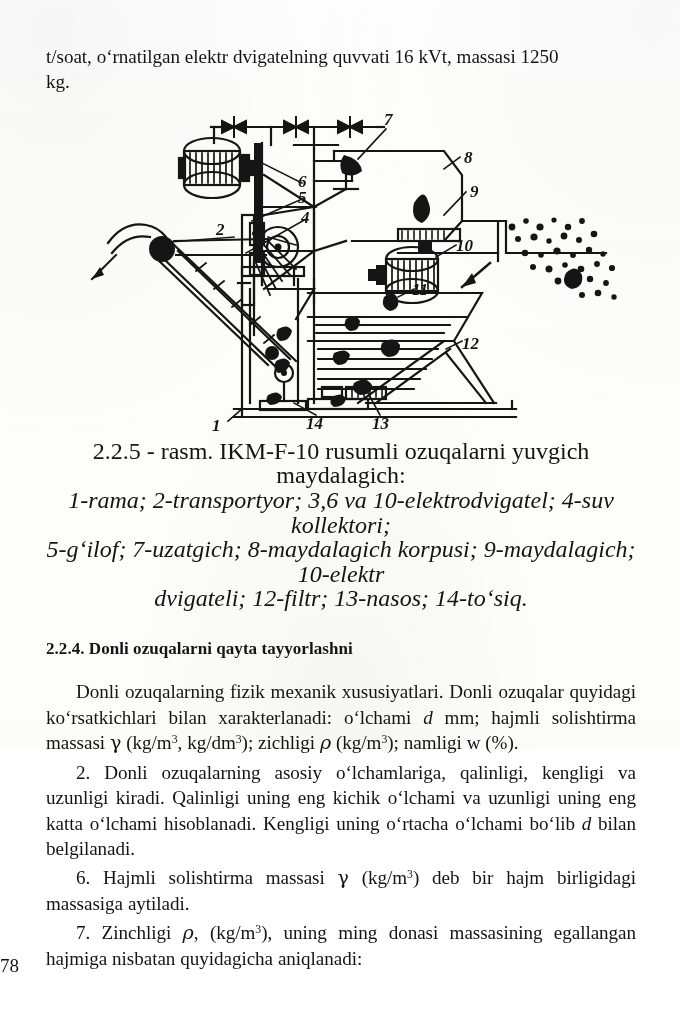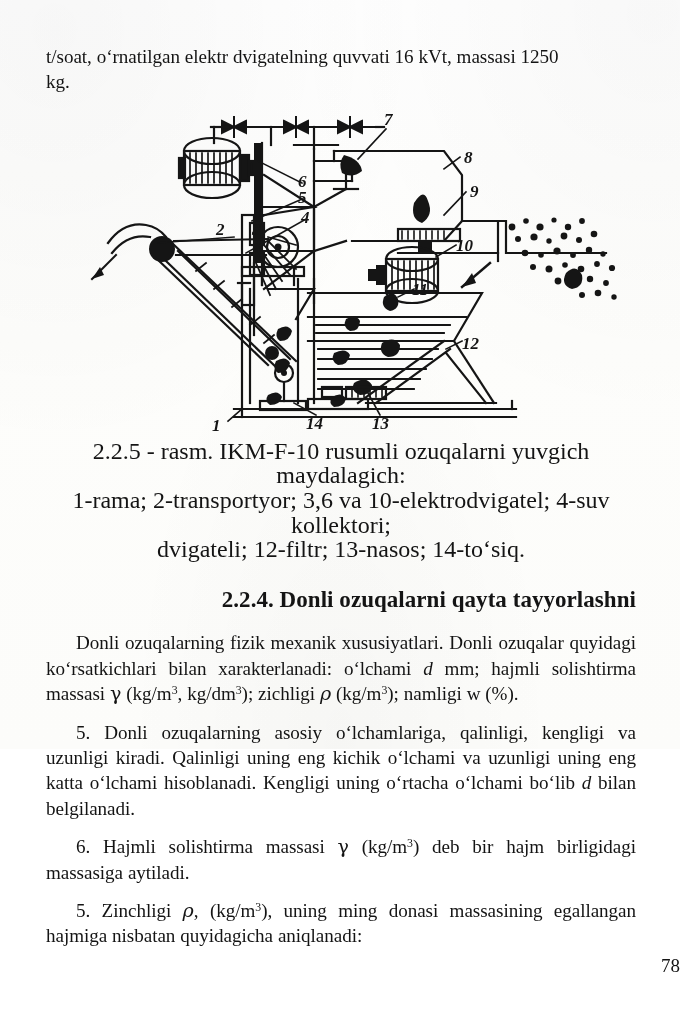--- a/index.html
+++ b/index.html
@@ -68,42 +68,42 @@
   .figure svg { display: block; position: absolute; left: 0; top: 0; }
 
   
   .caption {
     margin: 6px 0 0 0;
     text-align: center;
     font-size: 24px;
     line-height: 24.6px;
   }
   .caption .cap-title { font-style: normal; }
-  .caption .cap-legend { }
+  .caption .cap-legend { font-style: italic; }
 
   
   h2.section {
     margin: 26px 0 18px 0;
-    text-align: right;
-    font-size: 23px;
+    text-align: left;
+    font-size: 17px;
     line-height: 24.5px;
     font-weight: bold;
     letter-spacing: 0.05px;
   }
   h2.section .ln { display: block; }
 
-  .para-stack > p.body { margin-top: 13px; }
+  .para-stack > p.body { margin-top: 4px; }
 
   
   .folio {
     position: absolute;
     left: 0;
     right: 0;
     top: 955px;
-    text-align: right;
+    text-align: left;
     font-size: 19px;
   }
 </style>
 </head>
 <body>
 
 <div class="page">
   <div class="paper-tint"></div>
 
   <div class="content">
@@ -401,34 +401,35 @@
           <text x="416" y="246">12</text>
           <text x="326" y="326">13</text>
           <text x="260" y="326">14</text>
         </g>
       </svg>
     </div>
 
     <div class="caption">
       <div class="cap-title">2.2.5 - rasm. IKM-F-10 rusumli ozuqalarni yuvgich maydalagich:</div>
       <div class="cap-legend">1-rama; 2-transportyor; 3,6 va 10-elektrodvigatel; 4-suv kollektori;</div>
+      <div class="cap-legend">5-g‘ilof; 7-uzatgich; 8-maydalagich korpusi; 9-maydalagich; 10-elektr</div>
       <div class="cap-legend">dvigateli; 12-filtr; 13-nasos; 14-to‘siq.</div>
     </div>
 
     <h2 class="section">
       <span class="ln">2.2.4. Donli ozuqalarni qayta tayyorlashni</span>
     </h2>
 
     <div class="para-stack">
 
       <p class="body indent"><span class="lead-in">Donli ozuqalarning fizik mexanik xususiyatlari.</span><span> Donli ozuqalar quyidagi ko‘rsatkichlari bilan xarakterlanadi: o‘lchami </span><i class="var">d</i><span> mm; hajmli solishtirma massasi </span><span class="gk">γ</span><span> (kg/m</span><sup>3</sup><span>, kg/dm</span><sup>3</sup><span>); zichligi </span><span class="rho">ρ</span><span> (kg/m</span><sup>3</sup><span>); namligi w (%).</span></p>
 
-      <p class="body indent"><span>5. Donli ozuqalarning asosiy o‘lchamlariga, qalinligi, kengligi va uzunligi kiradi. Qalinligi uning eng kichik o‘lchami va uzunligi uning eng katta o‘lchami hisoblanadi. Kengligi uning o‘rtacha o‘lchami bo‘lib </span><i class="var">d</i><span> bilan belgilanadi.</span></p>
+      <p class="body indent"><span>2. Donli ozuqalarning asosiy o‘lchamlariga, qalinligi, kengligi va uzunligi kiradi. Qalinligi uning eng kichik o‘lchami va uzunligi uning eng katta o‘lchami hisoblanadi. Kengligi uning o‘rtacha o‘lchami bo‘lib </span><i class="var">d</i><span> bilan belgilanadi.</span></p>
 
       <p class="body indent"><span>6. Hajmli solishtirma massasi </span><span class="gk">γ</span><span> (kg/m</span><sup>3</sup><span>) deb bir hajm birligidagi massasiga aytiladi.</span></p>
 
-      <p class="body indent"><span>5. Zinchligi </span><span class="rho">ρ</span><span>, (kg/m</span><sup>3</sup><span>), uning ming donasi massasining egallangan hajmiga nisbatan quyidagicha aniqlanadi:</span></p>
+      <p class="body indent"><span>7. Zinchligi </span><span class="rho">ρ</span><span>, (kg/m</span><sup>3</sup><span>), uning ming donasi massasining egallangan hajmiga nisbatan quyidagicha aniqlanadi:</span></p>
 
     </div>
   </div>
 
   <div class="folio">78</div>
 </div>
 
 </body></html>

